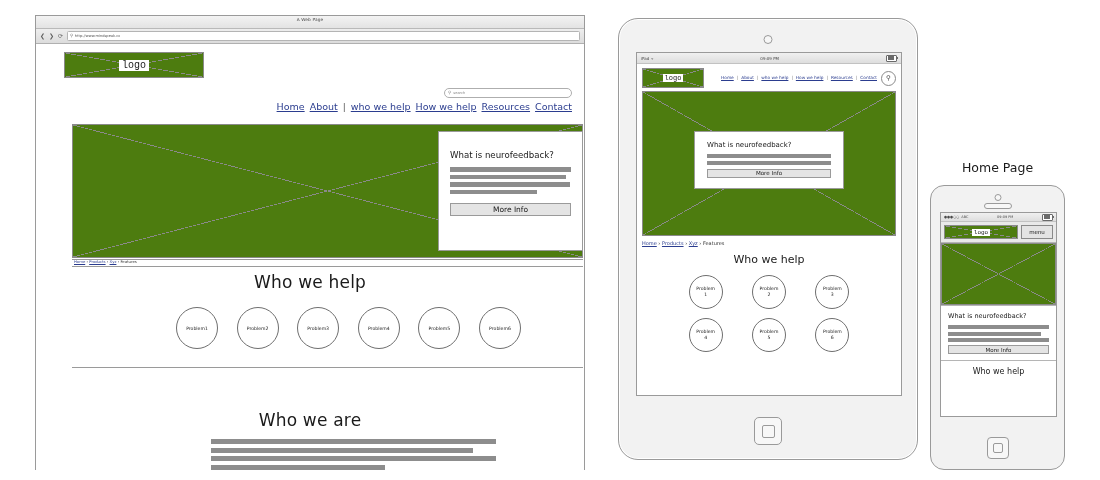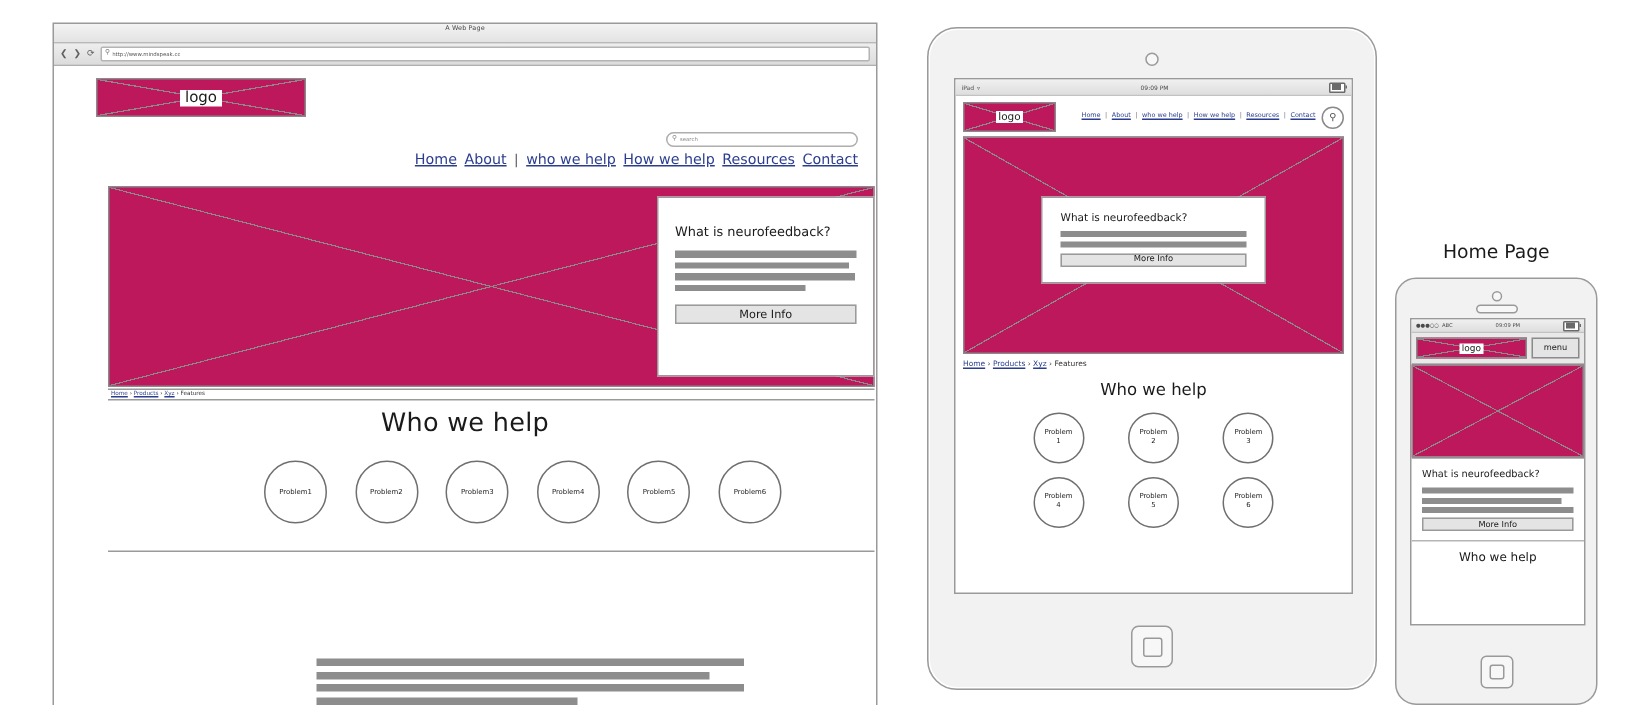--- a/index.html
+++ b/index.html
@@ -1,21 +1,21 @@
 <!DOCTYPE html>
 <html><head>
 <meta charset="utf-8">
 <style>
   html,body{margin:0;padding:0;background:#ffffff;}
   body{width:1100px;height:480px;position:relative;overflow:hidden;
        font-family:"DejaVu Sans",sans-serif;color:#1a1a1a;}
   .stage{position:absolute;inset:0;}
 
   
-  .xbox{position:relative;border:1px solid #8a8a8a;background:#be185d;box-sizing:border-box;}
+  .xbox{position:relative;border:1px solid #8a8a8a;background:#4d7c0f;box-sizing:border-box;font-family:Liberation Mono, monospace;}
   .xbox::before,.xbox::after{content:"";position:absolute;left:0;top:0;width:100%;height:100%;
       background-repeat:no-repeat;background-size:100% 100%;pointer-events:none;}
   .xbox::before{background-image:linear-gradient(to bottom right,transparent calc(50% - 0.4px),#8a8a8a calc(50% - 0.4px),#8a8a8a calc(50% + 0.4px),transparent calc(50% + 0.4px));}
   .xbox::after{background-image:linear-gradient(to bottom left,transparent calc(50% - 0.4px),#8a8a8a calc(50% - 0.4px),#8a8a8a calc(50% + 0.4px),transparent calc(50% + 0.4px));}
 
   .bar{background:#8d8d8d;height:5px;margin-bottom:3px;border-radius:0;}
   .circle{border:1px solid #6f6f6f;border-radius:50%;display:flex;align-items:center;
           justify-content:center;text-align:center;background:#fff;box-sizing:border-box;}
 
   
@@ -222,20 +222,21 @@
         <div class="circle">Problem1</div>
         <div class="circle">Problem2</div>
         <div class="circle">Problem3</div>
         <div class="circle">Problem4</div>
         <div class="circle">Problem5</div>
         <div class="circle">Problem6</div>
       </div>
 
       <div class="rule" style="top:323px"></div>
 
+      <div class="sec-title" id="d-are-title">Who we are</div>
 
       <div class="d-bars">
         <div class="bar" style="width:100%"></div>
         <div class="bar" style="width:92%"></div>
         <div class="bar" style="width:100%"></div>
         <div class="bar" style="width:61%"></div>
 
       </div>
 
     </div>

